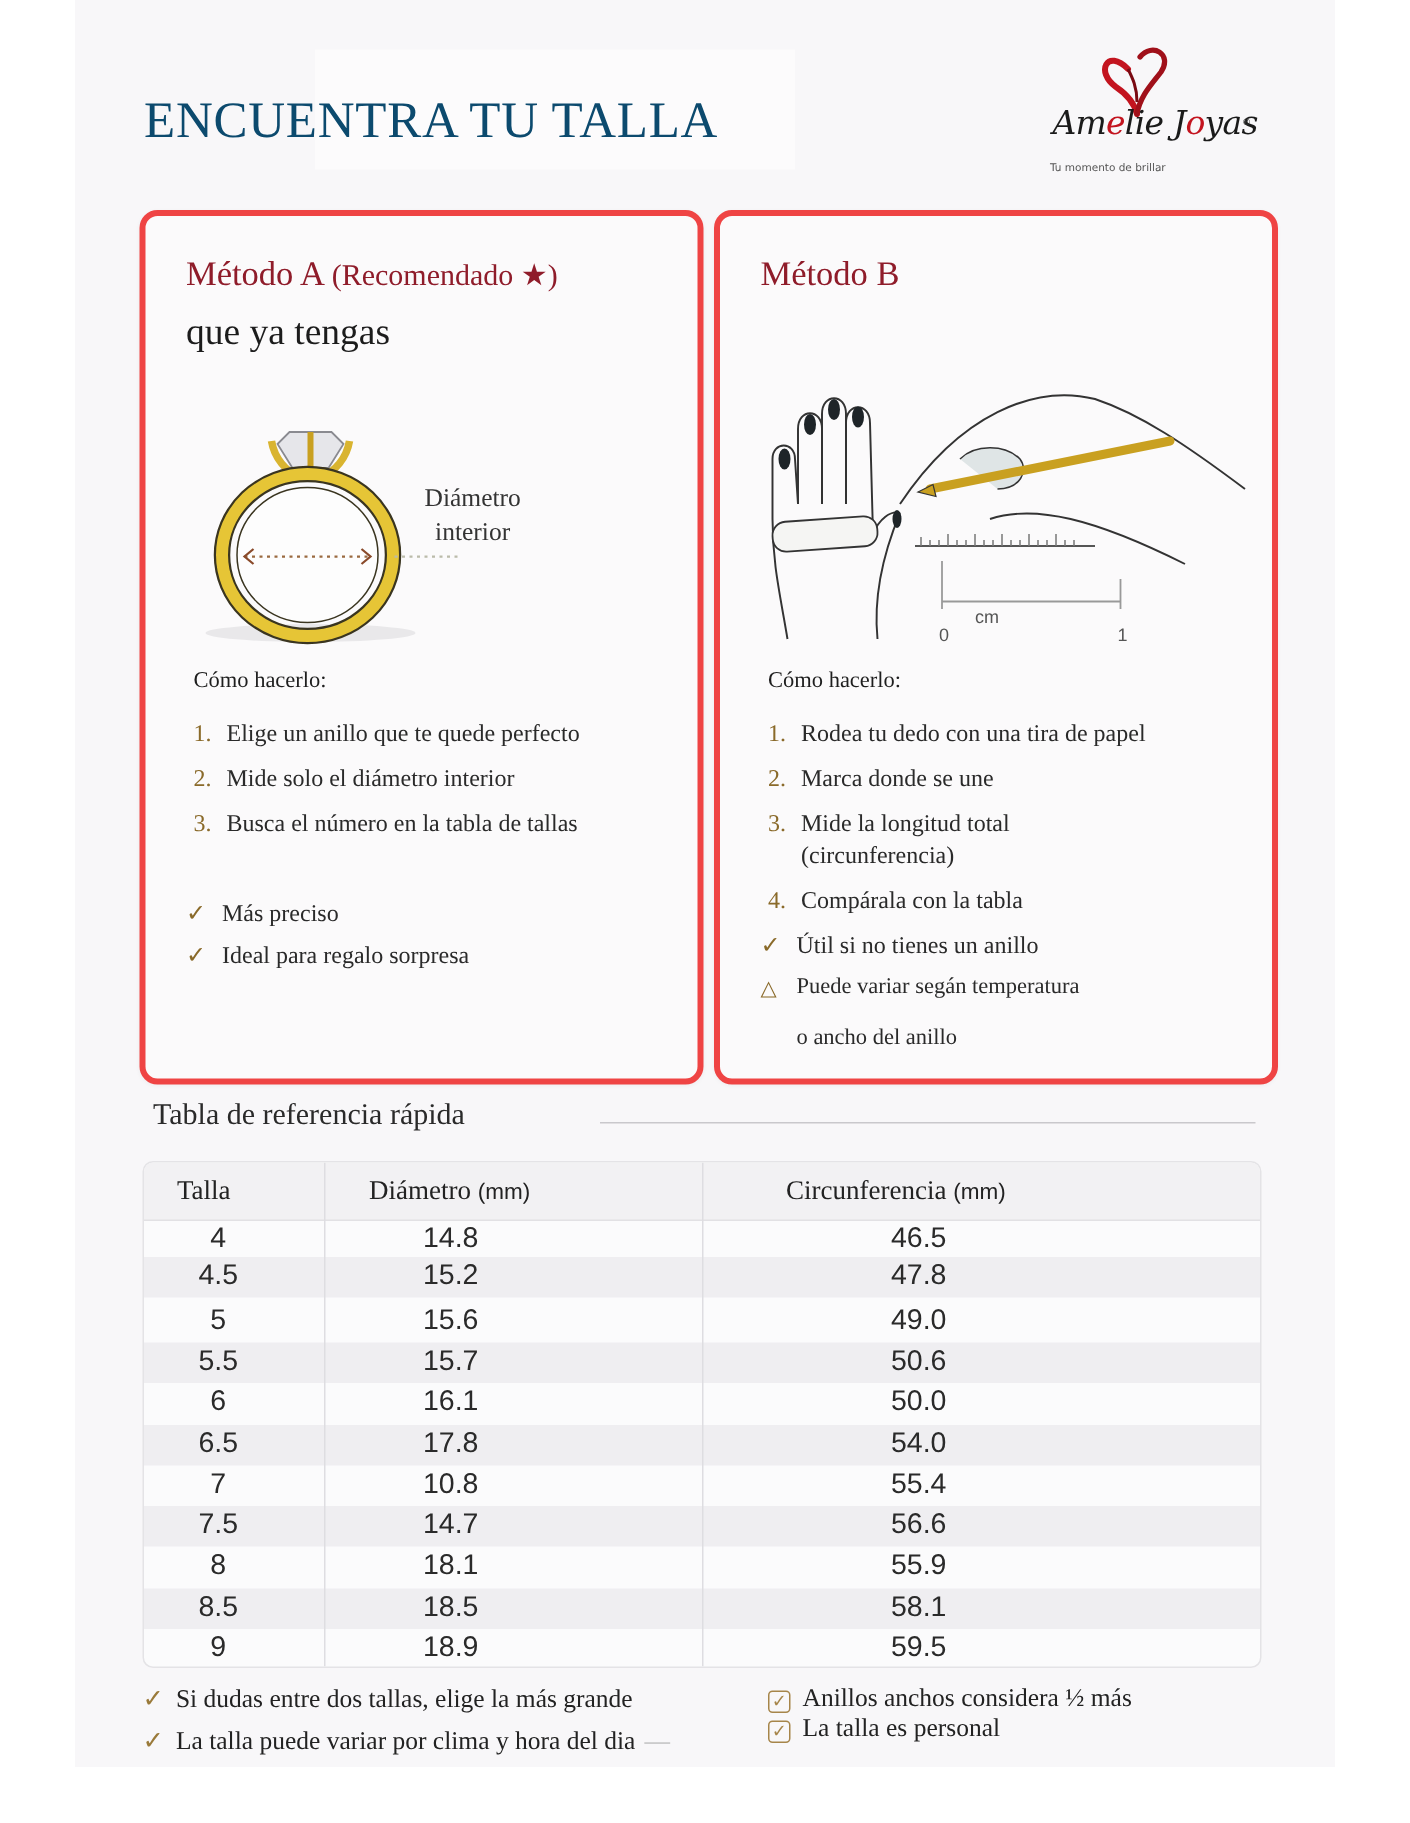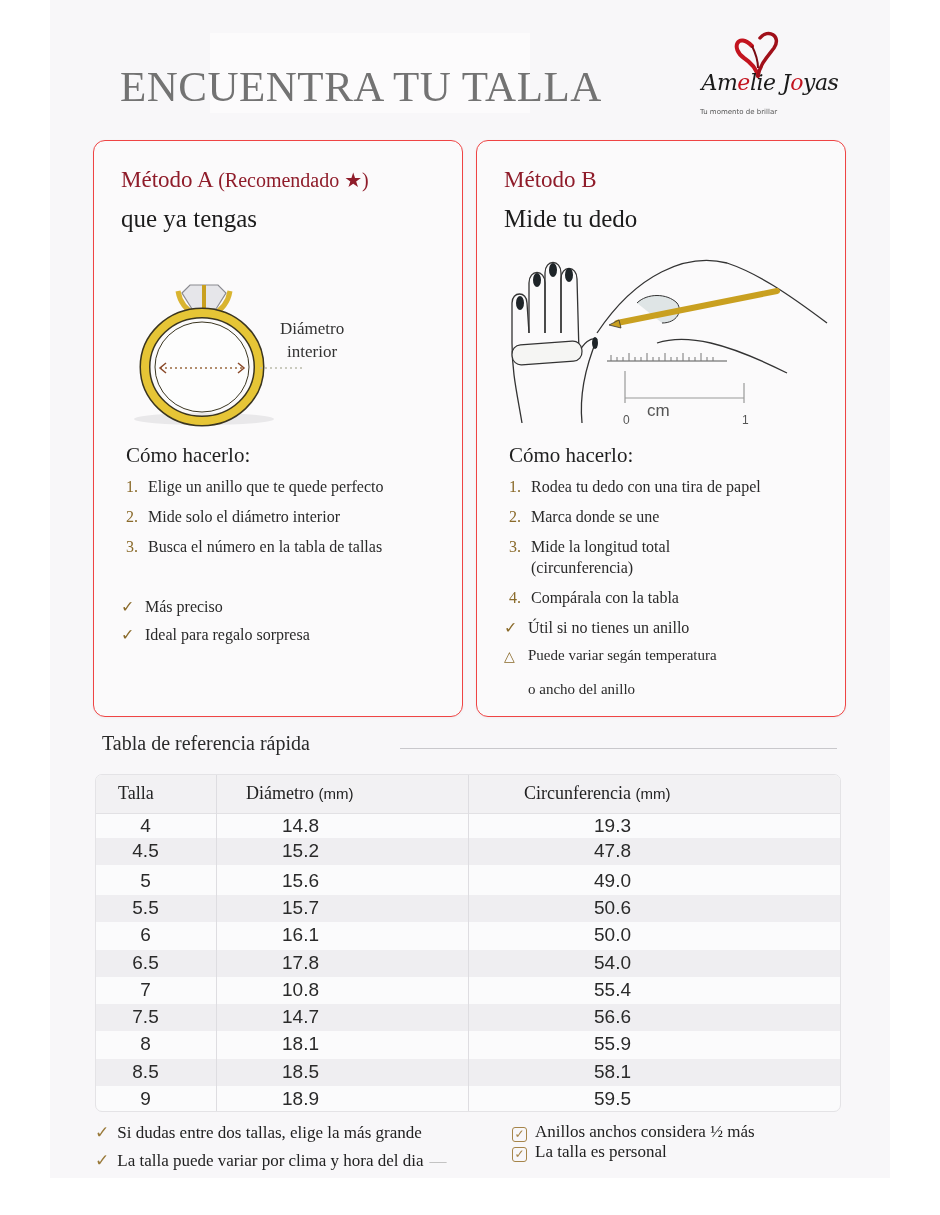--- a/index.html
+++ b/index.html
@@ -1,32 +1,32 @@
 <!DOCTYPE html>
 <html><head>
 <meta charset="utf-8">
 <style>
   html, body { margin:0; padding:0; }
   body { width:940px; height:1215px; background:#ffffff; position:relative; overflow:hidden; font-family:"Liberation Serif", serif; }
   .sheet { position:absolute; left:50px; top:0; width:840px; height:1178px; background:#f8f7f9; }
   .title-band { position:absolute; left:210px; top:33px; width:320px; height:80px; background:#fcfbfc; }
-  .page-title { position:absolute; left:120px; top:62px; font-size:43px; color:#737373; letter-spacing:0.5px; font-family:"Liberation Serif", serif; }
+  .page-title { position:absolute; left:96px; top:62px; font-size:34px; color:#0c4a6e; letter-spacing:0.5px; font-family:"Liberation Serif", serif; }
   .logo { position:absolute; left:700px; top:28px; width:140px; height:92px; }
   .logo-word { position:absolute; left:0; top:42px; width:140px; text-align:center; font-family:"DejaVu Serif", serif; font-style:italic; font-size:22px; color:#1a1a1a; letter-spacing:-0.5px; }
   .logo-word .red { color:#c3141f; }
   .logo-tag { position:absolute; left:0; top:80px; width:140px; font-family:"DejaVu Sans", sans-serif; font-size:7px; color:#555; }
   .logo-reg { position:absolute; left:128px; top:50px; font-size:6px; color:#333; font-family:"DejaVu Sans", sans-serif; }
 
-  .card { position:absolute; top:140px; height:575px; background:#fbfafb; border:1px solid #ef4444; border-radius:12px; box-shadow:0 1px 3px rgba(0,0,0,0.04); }
+  .card { position:absolute; top:140px; height:575px; background:#fbfafb; border:4px solid #ef4444; border-radius:12px; box-shadow:0 1px 3px rgba(0,0,0,0.04); }
   .card-a { left:93px; width:368px; }
   .card-b { left:476px; width:368px; }
   .method { position:absolute; left:27px; top:26px; font-size:23px; color:#8f1c2a; white-space:nowrap; }
   .method .rec { font-size:20px; }
   .headline { position:absolute; left:27px; top:60px; font-size:25px; color:#1c1c1c; line-height:35px; }
-  .howto { position:absolute; left:32px; font-size:21px; color:#1e1e1e; }
+  .howto { position:absolute; left:32px; font-size:15px; color:#1e1e1e; }
   .steps { position:absolute; left:32px; font-size:16px; color:#2a2a2a; }
   .step { position:relative; padding-left:22px; margin-bottom:9px; line-height:21px; }
   .step .num { position:absolute; left:0; top:0; color:#8a6a2a; }
   .step .sub { display:block; }
   .checks { position:absolute; left:27px; font-size:16px; color:#2a2a2a; }
   .check { position:relative; padding-left:24px; line-height:21px; margin-bottom:7px; }
   .check .ic { position:absolute; left:0; top:0; color:#8a6a2a; font-size:16px; }
   .check .ic.warn { font-size:14px; top:1px; }
 
   .ref-title { position:absolute; left:102px; top:732px; font-size:20px; color:#2a2a2a; }
@@ -97,21 +97,20 @@
     <div class="step"><span class="num">3.</span><span>Busca el número en la tabla de tallas</span></div>
   </div>
   <div class="checks" style="top:455px;">
     <div class="check"><span class="ic">✓</span><span>Más preciso</span></div>
     <div class="check"><span class="ic">✓</span><span>Ideal para regalo sorpresa</span></div>
   </div>
 </div>
 
 <div class="card card-b">
   <div class="method">Método B</div>
-  <div class="headline">Mide tu dedo</div>
   <svg width="350" height="200" viewBox="0 0 350 200" style="position:absolute;left:10px;top:92px;">
 
     <path d="M35 190 C30 160, 25 140, 25 110 L25 70 C25 58, 40 58, 40 70 L42 100" fill="none" stroke="#333" stroke-width="1.3"></path>
     <path d="M42 100 L42 50 C42 36, 58 36, 58 50 L58 100" fill="none" stroke="#333" stroke-width="1.3"></path>
     <path d="M58 100 L58 40 C58 26, 74 26, 74 40 L74 100" fill="none" stroke="#333" stroke-width="1.3"></path>
     <path d="M74 100 L74 46 C74 32, 90 32, 90 46 L92 120 C96 110, 104 104, 110 106" fill="none" stroke="#333" stroke-width="1.3"></path>
     <path d="M110 106 C100 130, 92 160, 95 190" fill="none" stroke="#333" stroke-width="1.3"></path>
     <ellipse cx="33" cy="70" rx="4" ry="7" fill="#1e2428"></ellipse>
     <ellipse cx="50" cy="47" rx="4" ry="7" fill="#1e2428"></ellipse>
     <ellipse cx="66" cy="37" rx="4" ry="7" fill="#1e2428"></ellipse>
@@ -143,21 +142,21 @@
         <line x1="202" y1="128" x2="202" y2="124"></line>
         <line x1="208" y1="128" x2="208" y2="124"></line>
         <line x1="214" y1="128" x2="214" y2="120"></line>
         <line x1="220" y1="128" x2="220" y2="124"></line>
         <line x1="226" y1="128" x2="226" y2="124"></line>
     </g>
     <line x1="138" y1="138" x2="138" y2="170" stroke="#999" stroke-width="1.2"></line>
     <line x1="257" y1="150" x2="257" y2="170" stroke="#999" stroke-width="1.2"></line>
     <line x1="138" y1="165" x2="257" y2="165" stroke="#999" stroke-width="1.2"></line>
   </svg>
-  <div style="position:absolute;left:170px;top:260px;font-family:'Liberation Sans',sans-serif;font-size:17px;color:#555;">cm</div>
+  <div style="position:absolute;left:170px;top:260px;font-family:'Liberation Sans',sans-serif;font-size:12px;color:#555;">cm</div>
   <div style="position:absolute;left:146px;top:272px;font-family:'Liberation Sans',sans-serif;font-size:12px;color:#555;">0</div>
   <div style="position:absolute;left:265px;top:272px;font-family:'Liberation Sans',sans-serif;font-size:12px;color:#555;">1</div>
 
   <div class="howto" style="top:302px;">Cómo hacerlo:</div>
   <div class="steps" style="top:335px;">
     <div class="step"><span class="num">1.</span><span>Rodea tu dedo con una tira de papel</span></div>
     <div class="step"><span class="num">2.</span><span>Marca donde se une</span></div>
     <div class="step"><span class="num">3.</span><span>Mide la longitud total</span><span class="sub">(circunferencia)</span></div>
     <div class="step"><span class="num">4.</span><span>Compárala con la tabla</span></div>
   </div>
@@ -173,21 +172,21 @@
 <div class="table">
   <div class="thead">
     <div class="th" style="left:22px;"><span>Talla</span></div>
     <div class="th" style="left:150px;"><span>Diámetro</span> <span class="unit">(mm)</span></div>
     <div class="th" style="left:428px;"><span>Circunferencia</span> <span class="unit">(mm)</span></div>
   </div>
   <div id="rows">
       <div class="row" style="top: 38px;">
         <span class="cell c1">4</span>
         <span class="cell c2">14.8</span>
-        <span class="cell c3">19.3</span>
+        <span class="cell c3">46.5</span>
       </div>
       <div class="row alt" style="top: 63px;">
         <span class="cell c1">4.5</span>
         <span class="cell c2">15.2</span>
         <span class="cell c3">47.8</span>
       </div>
       <div class="row" style="top: 92.6px;">
         <span class="cell c1">5</span>
         <span class="cell c2">15.6</span>
         <span class="cell c3">49.0</span>

